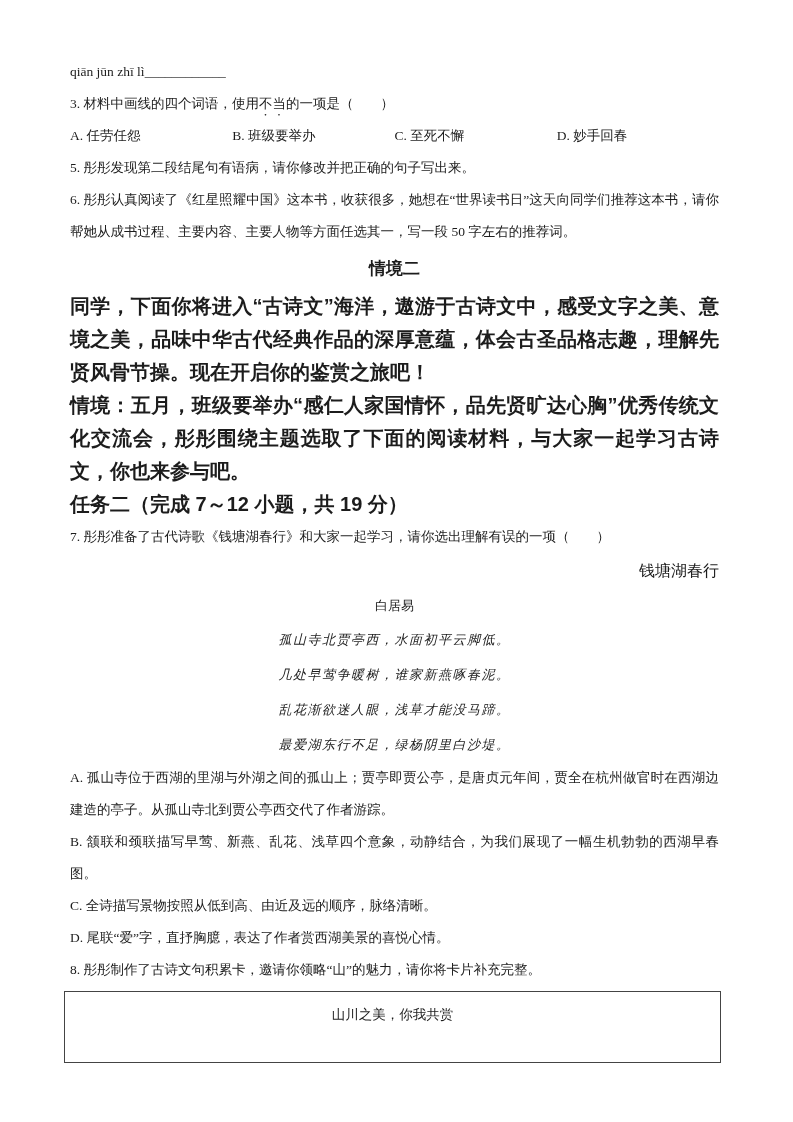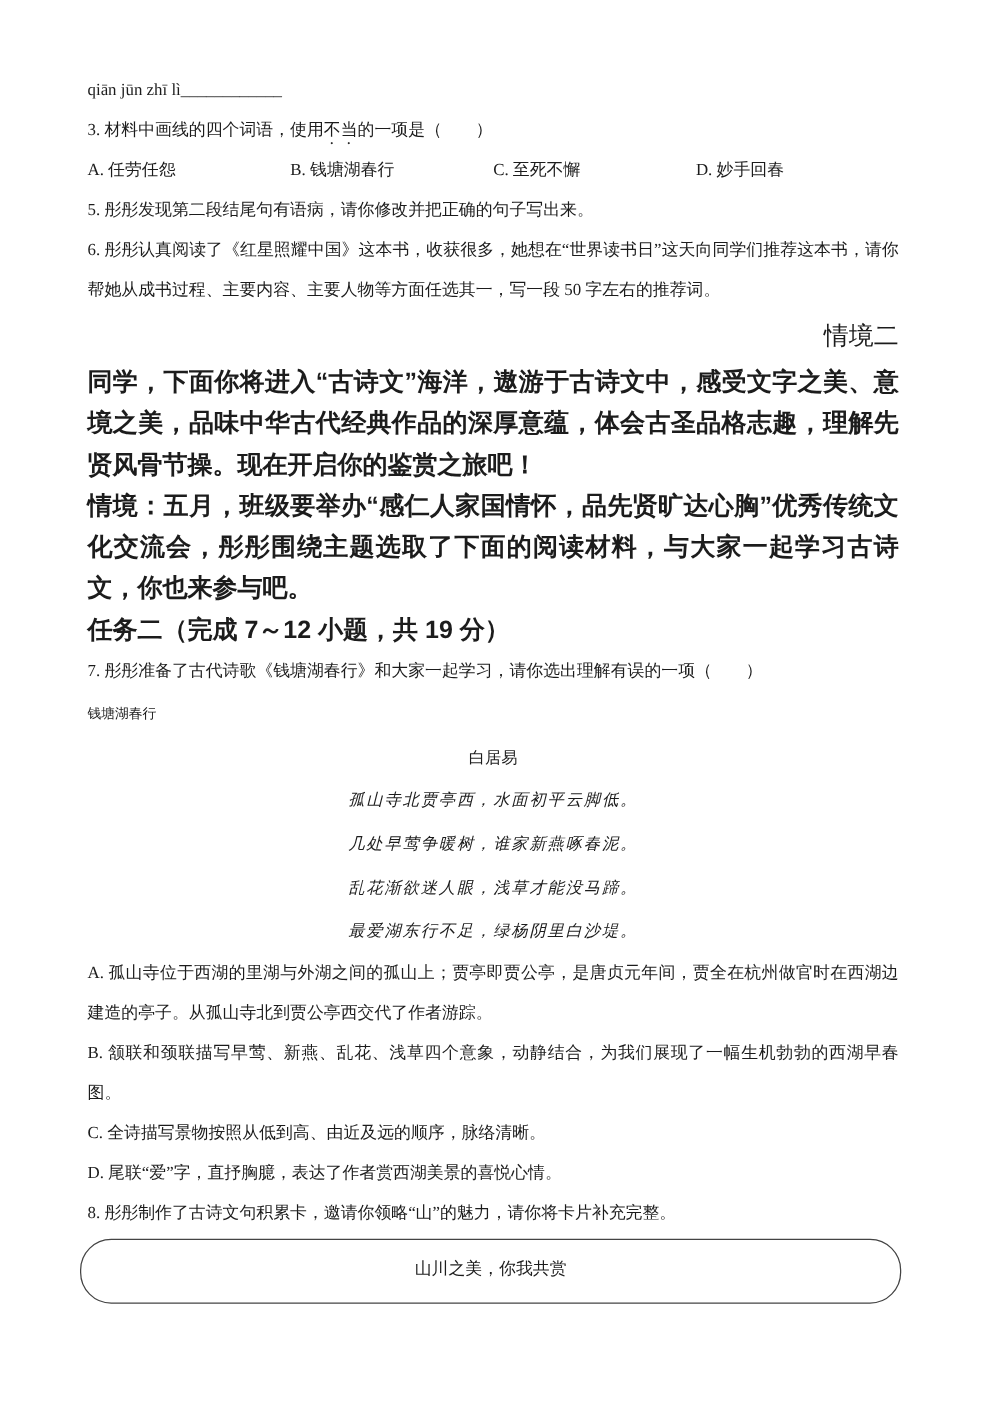--- a/index.html
+++ b/index.html
@@ -1,15 +1,15 @@
 <!DOCTYPE html>
 <html><head>
 <meta charset="utf-8">
 <style>
-  * { box-sizing: border-box; border-radius: 25px; }
+  * { box-sizing: border-box; }
   html, body { margin: 0; padding: 0; }
   body {
     width: 793px; height: 1122px;
     background: #ffffff;
     color: #1c1c1c;
     font-family: "Liberation Serif", "DejaVu Serif", serif;
     overflow: hidden;
   }
   .page { padding: 56px 74px 0 70px; }
   .t {
@@ -25,46 +25,46 @@
   }
   .opt { flex: 1 1 25%; }
   .em-dot {
     -webkit-text-emphasis: filled dot;
     -webkit-text-emphasis-position: under;
     text-emphasis: filled dot;
     text-emphasis-position: under right;
   }
   .sec {
     font-family: "Liberation Sans", "DejaVu Sans", sans-serif;
-    font-weight: 400;
-    font-size: 20px;
-    text-align: right;
+    font-weight: 700;
+    font-size: 17px;
+    text-align: center;
     margin: 3px 0 3px 0;
     line-height: 36px;
   }
   .bold {
     font-family: "Liberation Sans", "DejaVu Sans", sans-serif;
     font-weight: 700;
     font-size: 20px;
     line-height: 33px;
     margin: 0;
   }
-  .poem-title { text-align: left; font-size: 11px; line-height: 36px; margin: 0; }
+  .poem-title { text-align: right; font-size: 16px; line-height: 36px; margin: 0; }
   .poem-author { text-align: center; font-size: 13px; line-height: 33px; margin: 0; font-family: Liberation Serif, serif; }
   .poem-line {
     text-align: center;
     font-size: 13px;
     line-height: 35px;
     margin: 0;
     font-style: italic;
     letter-spacing: 1.5px;
   }
   .card {
     border: 1px solid #444;
-    height: 52px;
+    height: 72px;
     margin-top: 5px;
     margin-left: -6px;
     margin-right: -2px;
   }
   .card-title {
     text-align: center;
     font-size: 13.5px;
     margin: 13px 0 0 0;
     line-height: 20px;
   }
@@ -73,21 +73,21 @@
 <body>
 
 <div class="page">
 
   <p class="t"><span>qiān jūn zhī lì</span><span>____________</span></p>
 
   <p class="t"><span>3. 材料中画线的四个词语，使用</span><span class="em-dot">不当</span><span>的一项是（　　）</span></p>
 
   <div class="opts-row">
     <span class="opt">A. 任劳任怨</span>
-    <span class="opt">B. 钱塘湖春行</span>
+    <span class="opt">B. 班级要举办</span>
     <span class="opt">C. 至死不懈</span>
     <span class="opt">D. 妙手回春</span>
   </div>
 
 
   <p class="t">5. 彤彤发现第二段结尾句有语病，请你修改并把正确的句子写出来。</p>
 
 
   <p class="t just">6. 彤彤认真阅读了《红星照耀中国》这本书，收获很多，她想在“世界读书日”这天向同学们推荐这本书，请你帮她从成书过程、主要内容、主要人物等方面任选其一，写一段 50 字左右的推荐词。</p>
 

